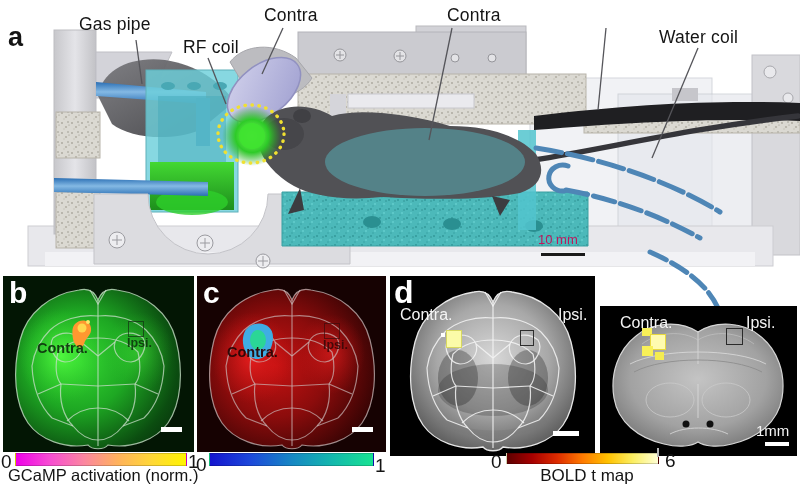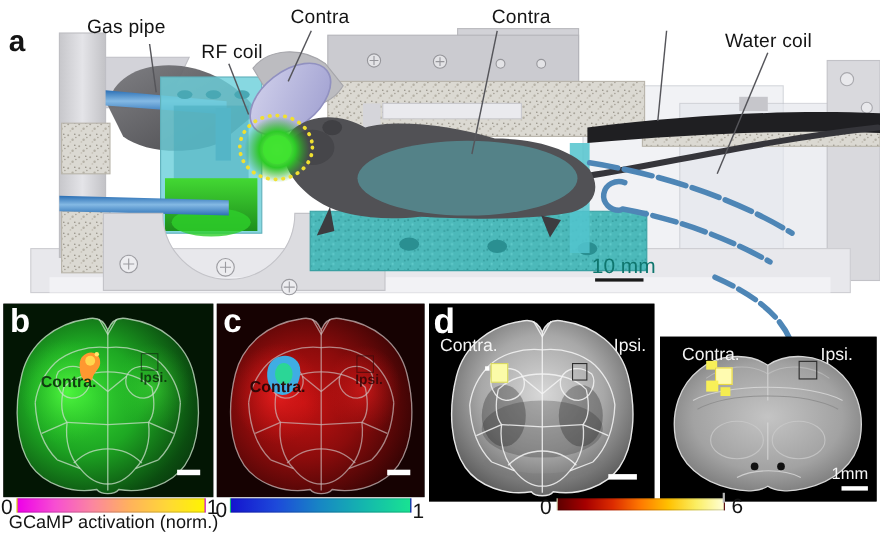--- a/index.html
+++ b/index.html
@@ -4,21 +4,21 @@
 <style>
   html,body{margin:0;padding:0;background:#ffffff;}
   .fig{position:relative;width:800px;height:488px;background:#fff;overflow:hidden;
        font-family:"Liberation Sans", sans-serif;color:#141414;}
   .abs{position:absolute;}
   
   .panel-a{left:0;top:0;width:800px;height:330px;}
   .panel-a svg{position:absolute;left:0;top:0;}
   .callout{position:absolute;font-size:17.5px;color:#141414;white-space:nowrap;letter-spacing:.2px;}
   .pletter{position:absolute;font-size:27px;font-weight:bold;color:#141414;}
-  .scaletxt{position:absolute;font-size:19px;color:#0f766e;}
+  .scaletxt{position:absolute;font-size:13px;color:#be185d;}
   
   .bpanel{position:absolute;background:#000;overflow:hidden;}
   .bpanel svg{position:absolute;left:0;top:0;}
   .pletter-w{position:absolute;font-weight:bold;color:#fff;line-height:1;}
   .side-dark{position:absolute;font-size:14.5px;font-weight:bold;}
   .side-w{position:absolute;font-size:16px;color:#f4f4f4;}
   .sq-outline{position:absolute;background:transparent;}
   .wbar{position:absolute;background:#fff;}
   
   .cb-num{position:absolute;font-size:19px;color:#141414;}
@@ -354,14 +354,15 @@
   <div class="cb-label" style="left:8px;top:466px;width:185px;">GCaMP activation (norm.)</div>
 
   <div class="cb-num" style="left:196px;top:454px;">0</div>
   <div class="cbar" style="left: 209px; top: 453px; width: 163px; height: 11px; background: linear-gradient(to right, rgb(20, 20, 207), rgb(29, 73, 218), rgb(23, 135, 196), rgb(20, 184, 173), rgb(24, 227, 146));"></div>
   <div class="cb-num" style="left:375px;top:455px;">1</div>
 
   <div class="cb-num" style="left:491px;top:451px;">0</div>
   <div class="cbar" style="left: 506px; top: 453px; width: 151px; height: 9px; background: linear-gradient(to right, rgb(94, 0, 0), rgb(166, 0, 0), rgb(221, 44, 0), rgb(255, 122, 0), rgb(255, 193, 0), rgb(251, 238, 98), rgb(255, 255, 214));"></div>
   <div class="cb-tick" style="left:657px;top:448px;width:2px;height:9px;"></div>
   <div class="cb-num" style="left:665px;top:450px;">6</div>
+  <div class="cb-label" style="left:532px;top:466px;width:110px;font-size:17px;">BOLD t map</div>
 
 </div>
 
 </body></html>

